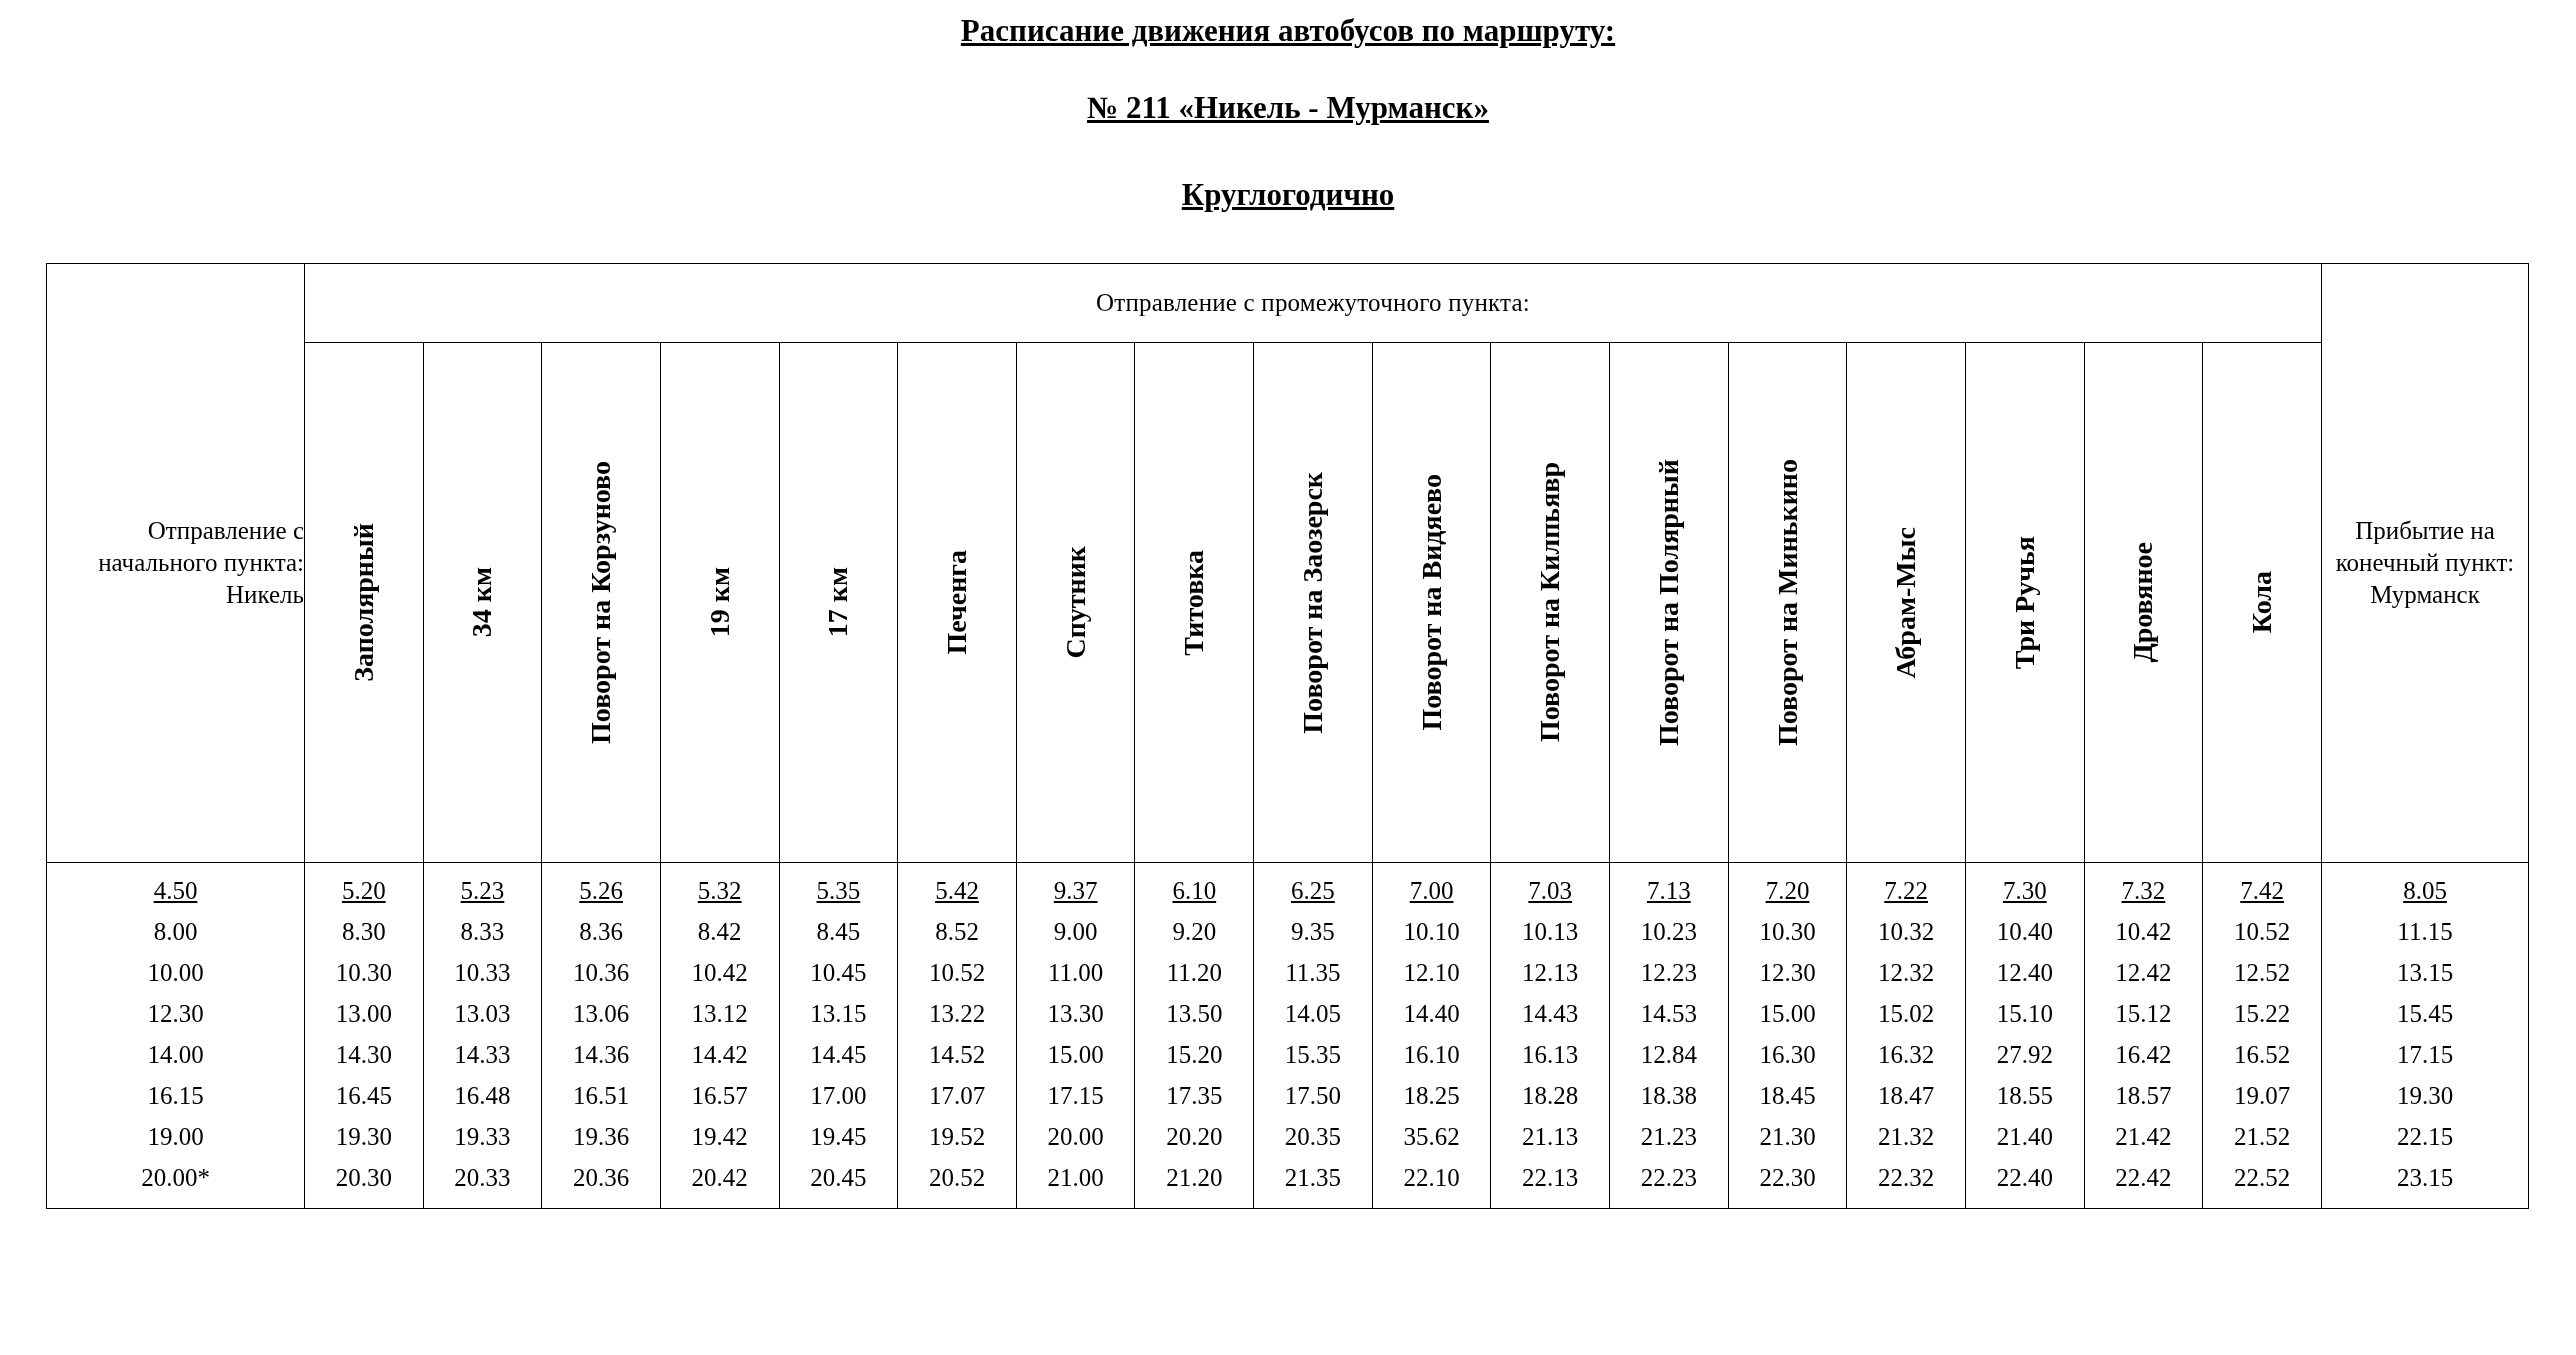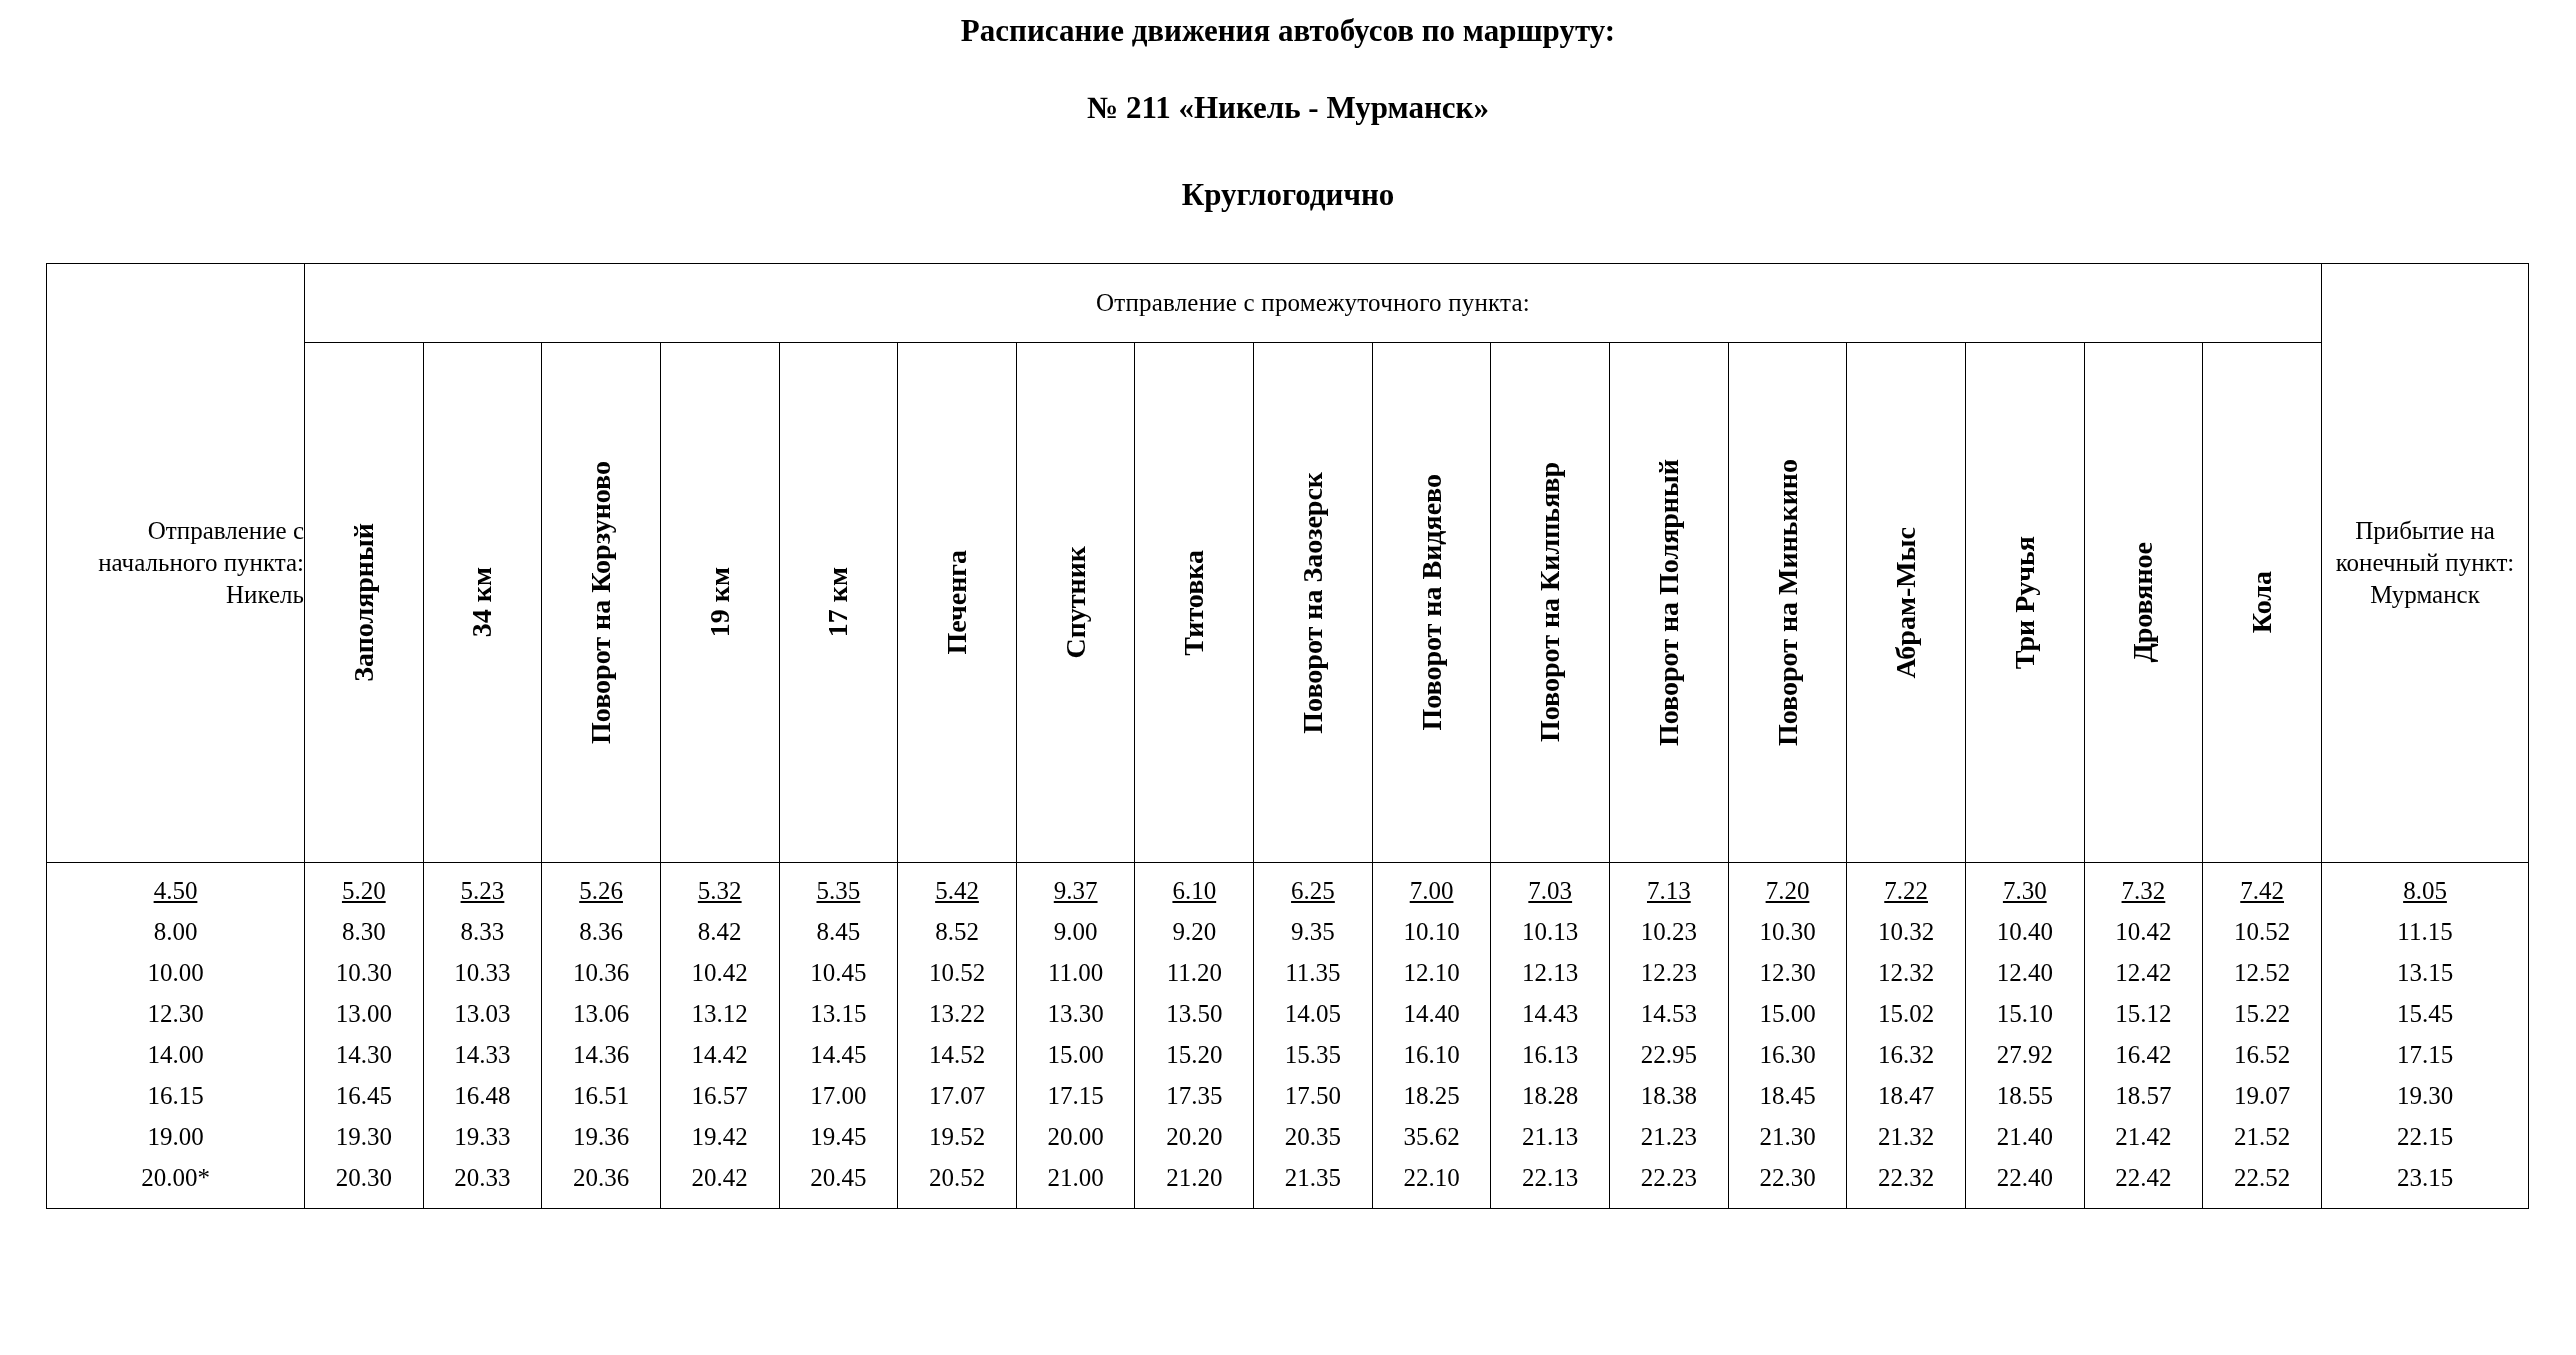--- a/index.html
+++ b/index.html
@@ -21,20 +21,21 @@
   }
   .title-block {
     text-align: center;
     padding-top: 13px;
   }
   .title-line {
     font-weight: bold;
     font-size: 31px;
     line-height: 1.15;
     margin: 0;
+    text-decoration: underline;
   }
   .title-line.t1 { margin-bottom: 41px; }
   .title-line.t2 { margin-bottom: 52px; }
   .title-line.t3 { margin-bottom: 19px; }
   .title-line.t4 { margin-bottom: 0; }
 
   .table-wrap {
     margin: 50px 46px 0 46px;
     width: 2483px;
   }
@@ -274,21 +275,21 @@
           <td class="data-cell">14.33</td>
           <td class="data-cell">14.36</td>
           <td class="data-cell">14.42</td>
           <td class="data-cell">14.45</td>
           <td class="data-cell">14.52</td>
           <td class="data-cell">15.00</td>
           <td class="data-cell">15.20</td>
           <td class="data-cell">15.35</td>
           <td class="data-cell">16.10</td>
           <td class="data-cell">16.13</td>
-          <td class="data-cell">22.95</td>
+          <td class="data-cell">12.84</td>
           <td class="data-cell">16.30</td>
           <td class="data-cell">16.32</td>
           <td class="data-cell">27.92</td>
           <td class="data-cell">16.42</td>
           <td class="data-cell">16.52</td>
           <td class="data-cell">17.15</td>
         </tr>
         <tr class="data-row">
           <td class="data-cell">16.15</td>
           <td class="data-cell">16.45</td>

